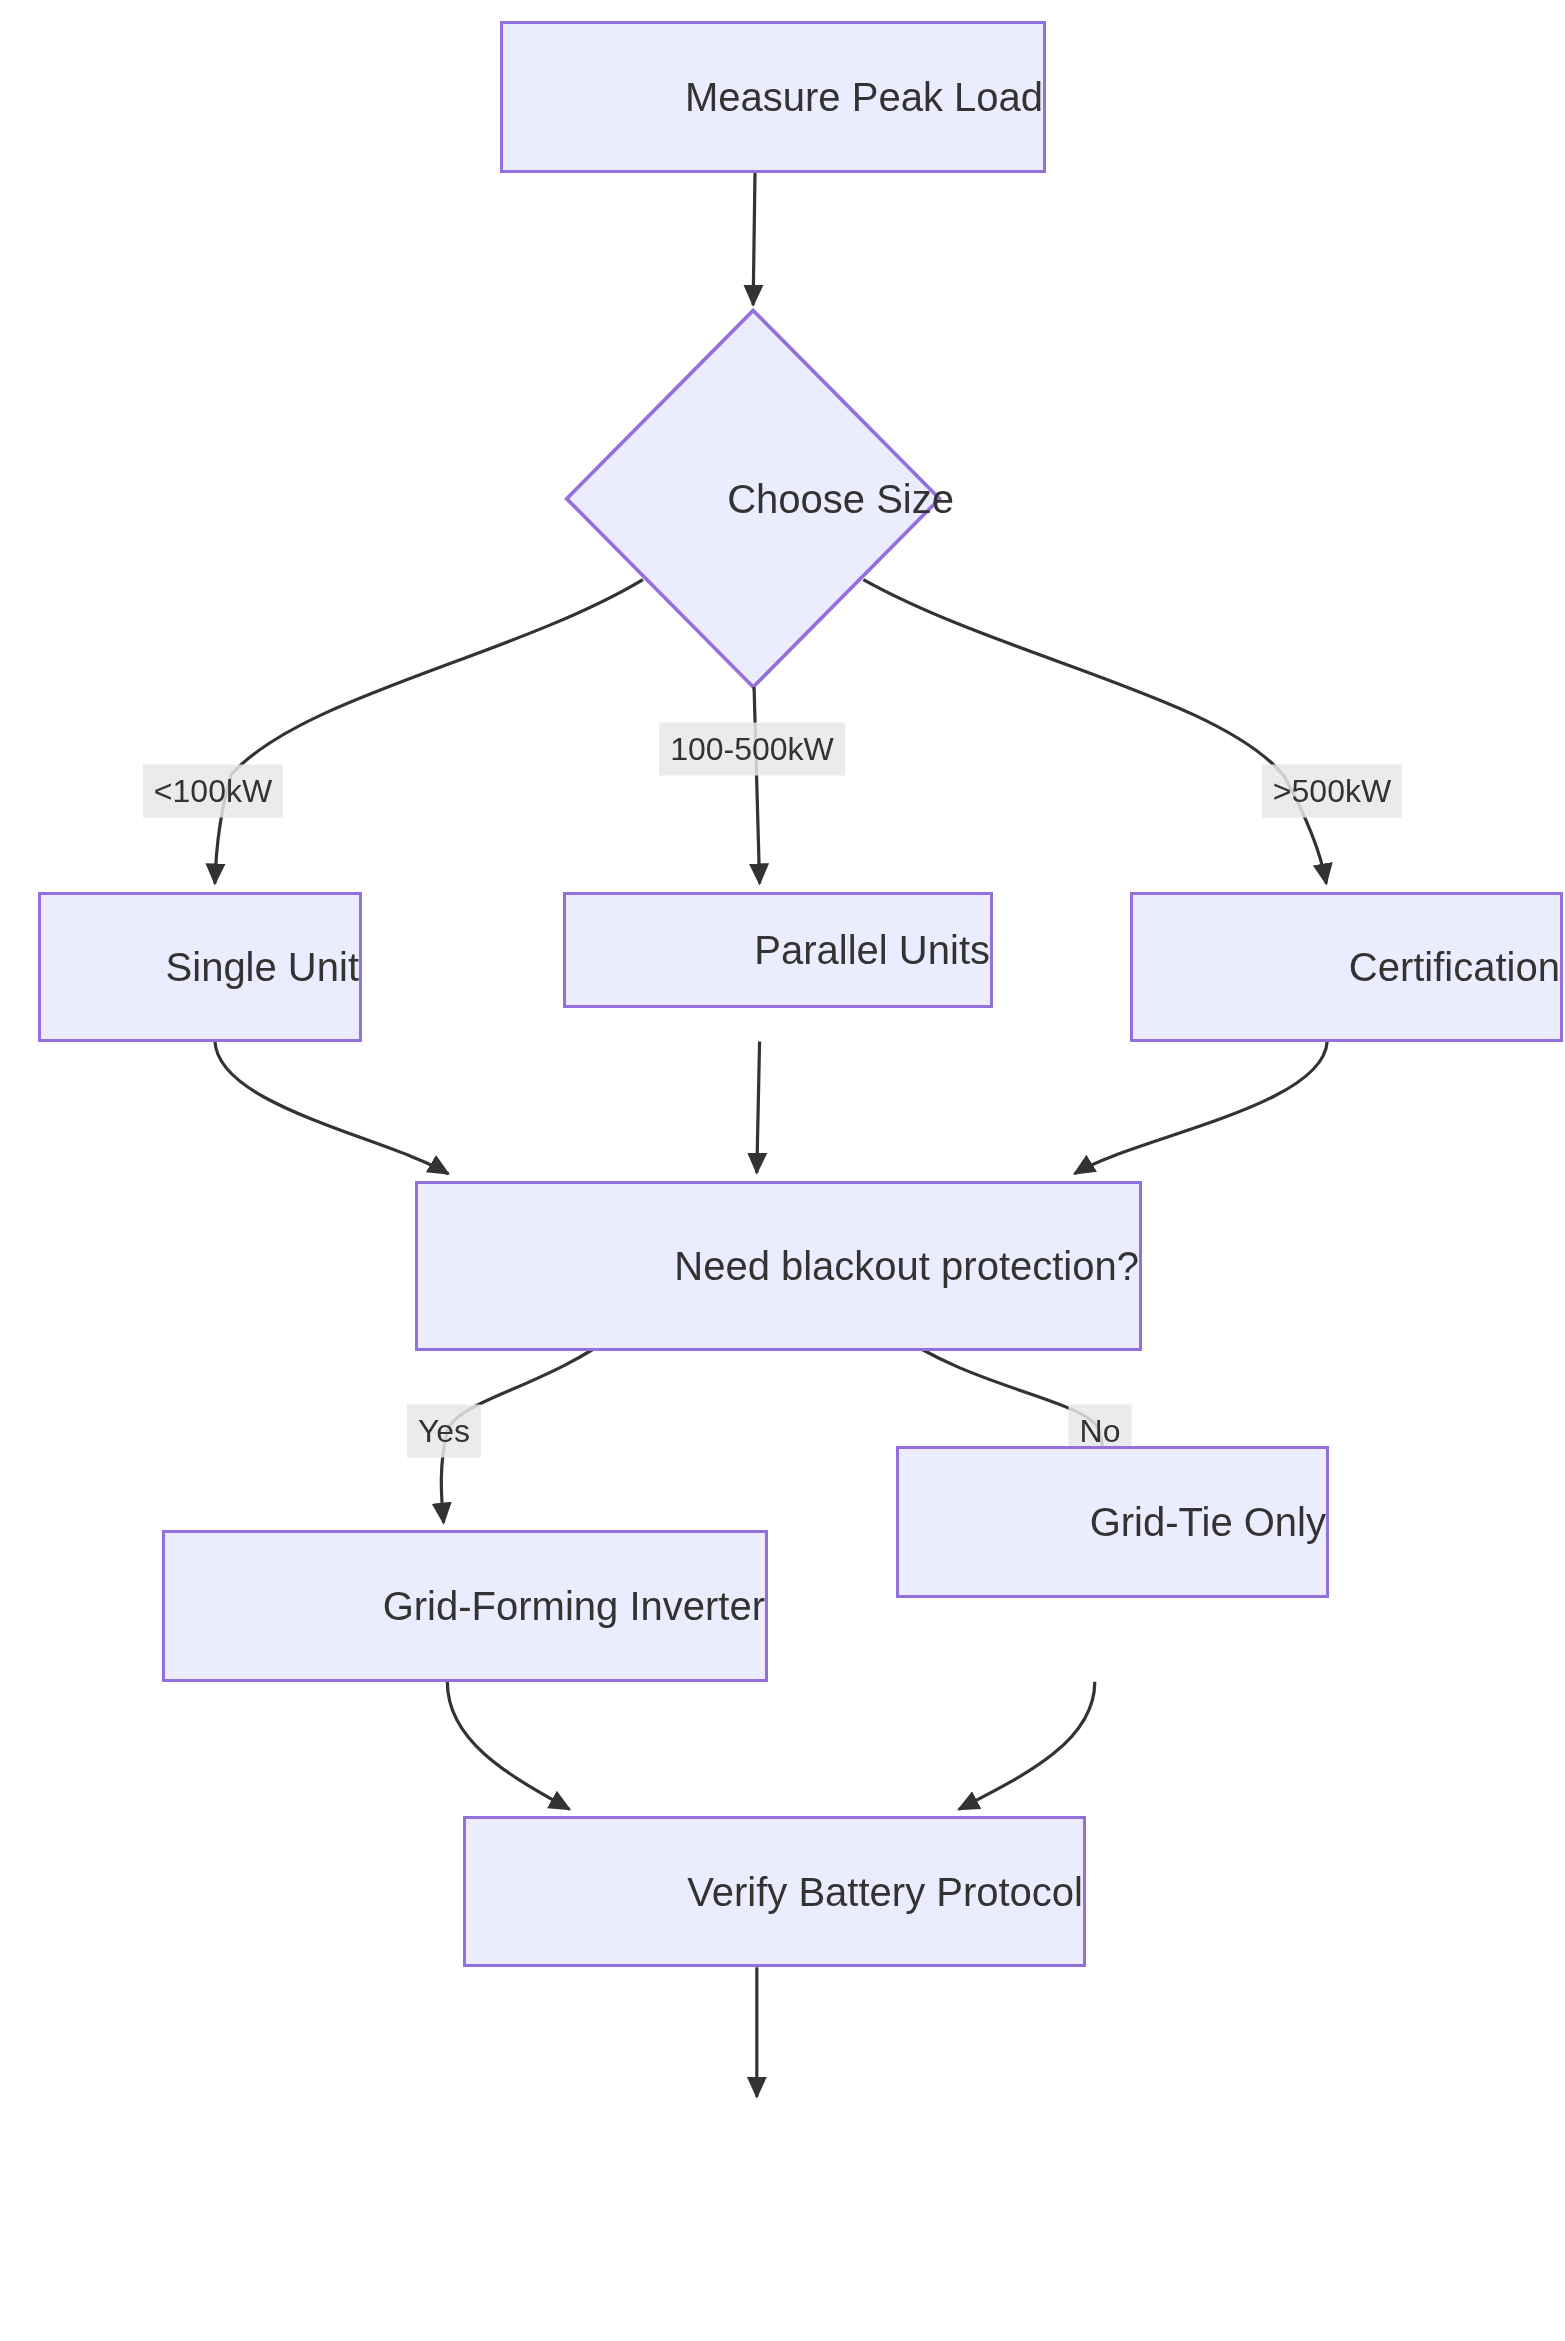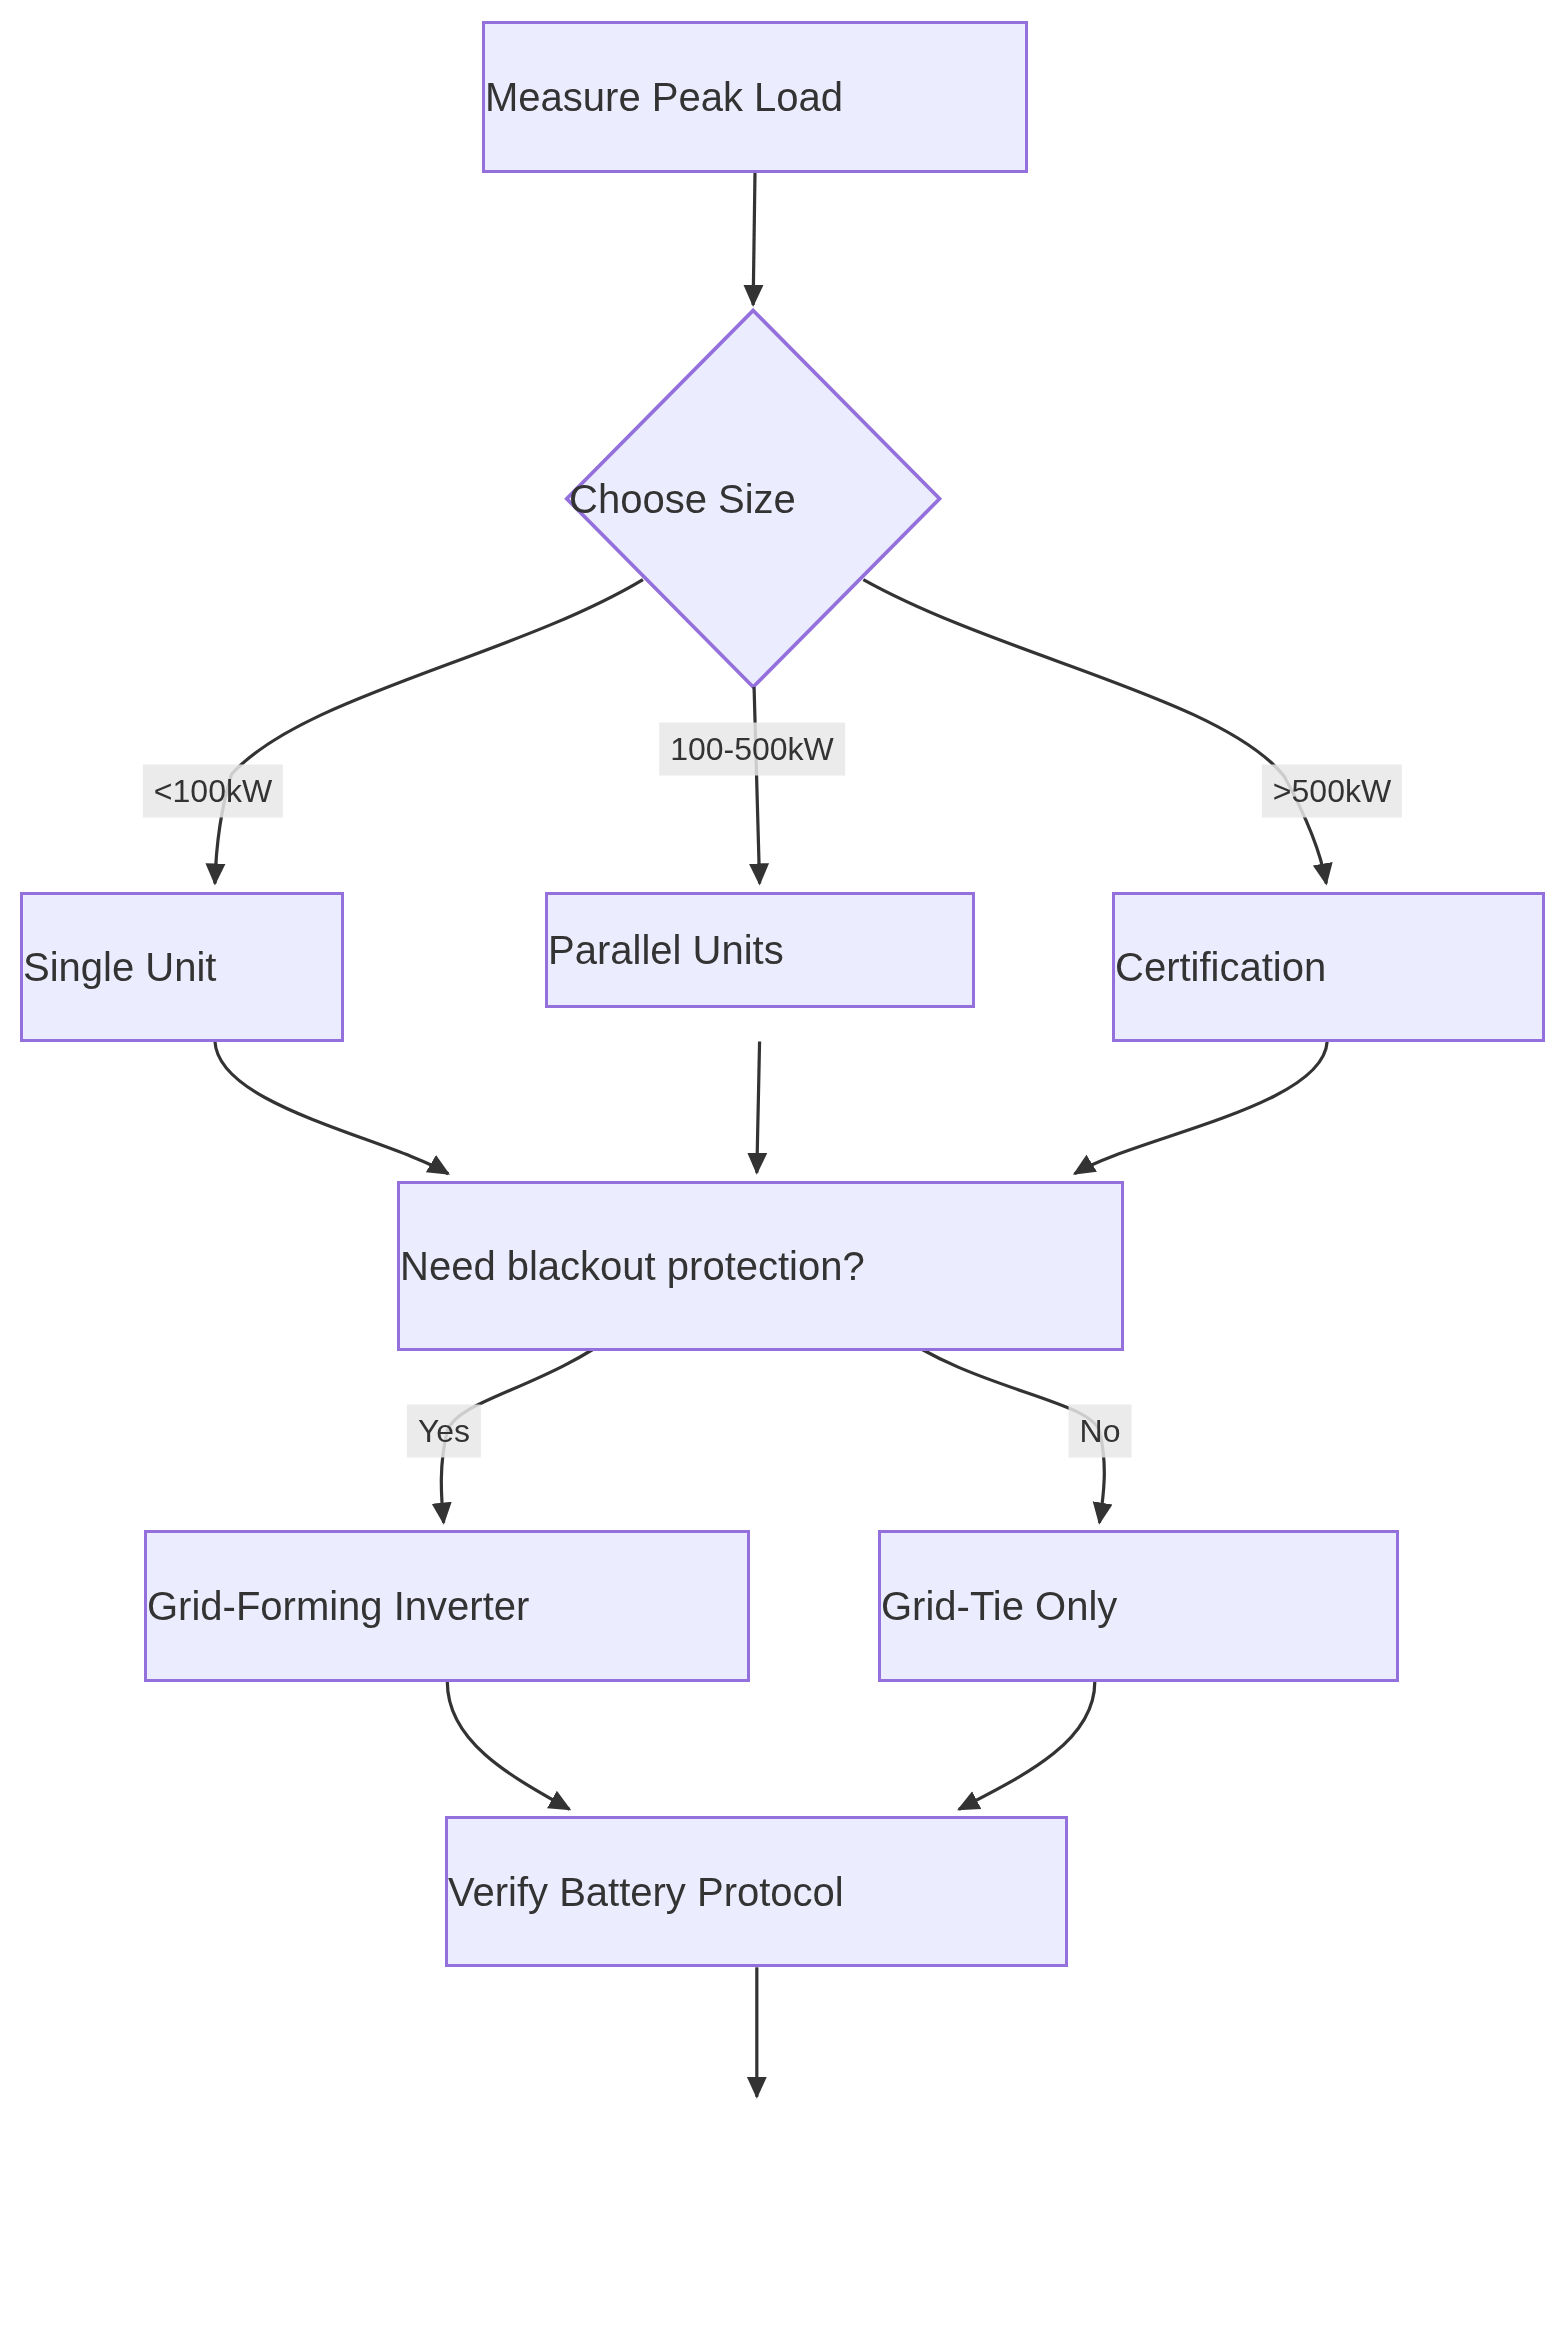--- a/index.html
+++ b/index.html
@@ -18,24 +18,25 @@
     font-family: "Liberation Sans", "DejaVu Sans", sans-serif;
     color: var(--text-color);
   }
   .canvas { position: relative; width: 1566px; height: 2342px; overflow: hidden; }
   .edges-layer { position: absolute; left: 0; top: 0; z-index: 1; }
   .node {
     position: absolute; z-index: 3;
     background: var(--node-fill);
     border: 3.7px solid var(--node-border);
     display: flex; flex-direction: column;
-    align-items: flex-start; justify-content: center;
+    align-items: flex-end; justify-content: center;
     text-align: center;
     font-size: 40px; line-height: 1.45;
     color: var(--text-color);
+    margin-left: 18px;
   }
   .node.diamond-label {
     background: transparent; border: none; z-index: 3;
   }
   .elabel {
     position: absolute; z-index: 2;
     transform: translate(-50%, -50%);
     background: var(--label-bg);
     padding: 7.3px 11px;
     font-size: 32px; line-height: 1.2;
@@ -100,21 +101,21 @@
   </div>
 
   <div class="node" style="left:397px; top:1181px; width:727px; height:170px;">
     <span>Need blackout protection?</span>
   </div>
 
   <div class="node" style="left:144px; top:1530px; width:606px; height:152px;">
     <span>Grid-Forming Inverter</span>
   </div>
 
-  <div class="node" style="left:878px; top:1530px; width:521px; height:152px;">
+  <div class="node" style="left:878px; top:1446px; width:433px; height:152px;">
     <span>Grid-Tie Only</span>
   </div>
 
   <div class="node" style="left:445px; top:1816px; width:623px; height:151px;">
     <span>Verify Battery Protocol</span>
   </div>
 
 
 </div>
 

